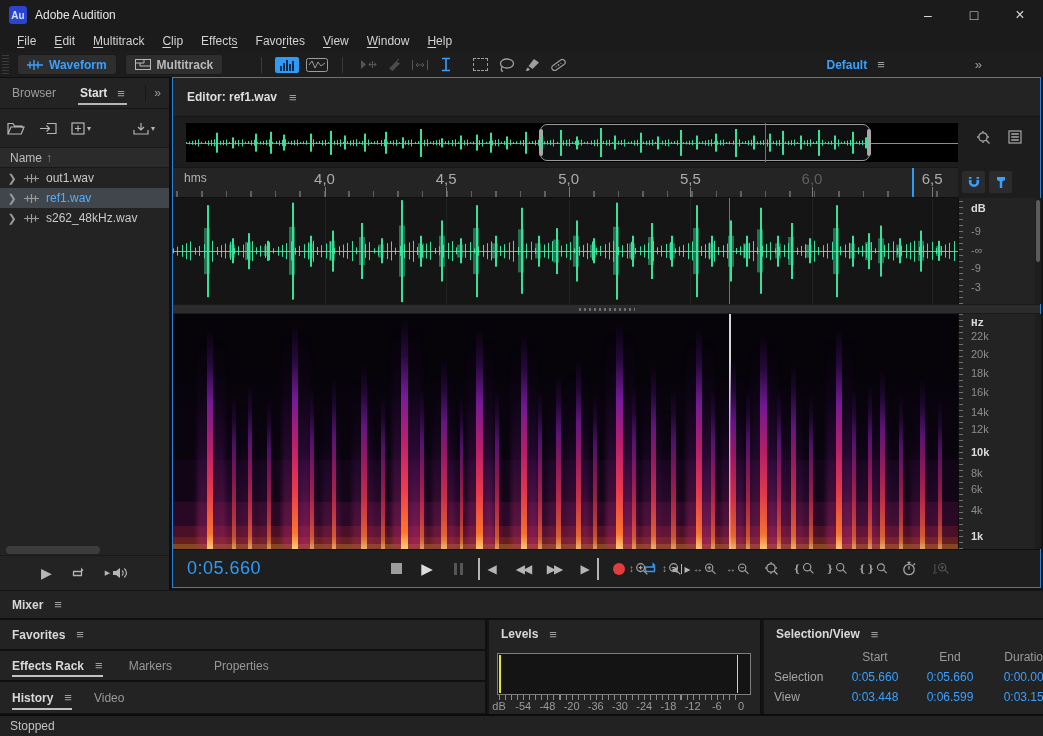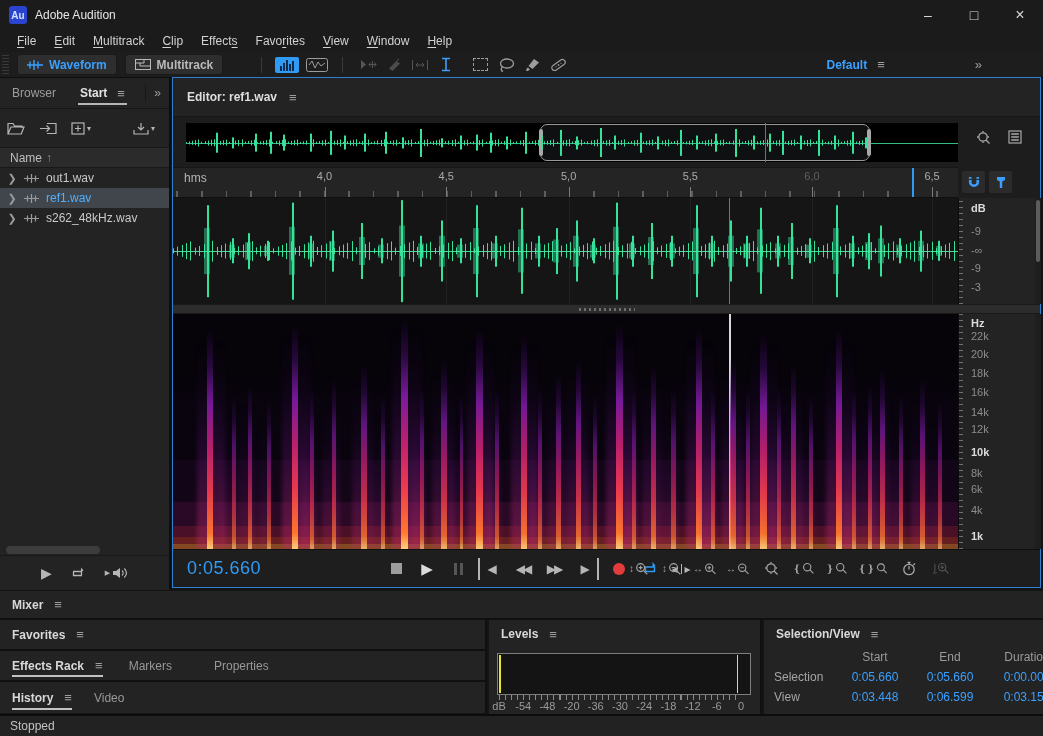--- a/index.html
+++ b/index.html
@@ -64,21 +64,21 @@
 
   .overview{position:absolute;top:45px;left:13px;width:772px;height:39px;background:#000;}
   .overview .centerline{position:absolute;left:0;right:0;top:50%;height:1px;background:#2fbf85;}
   .ov-box{position:absolute;top:1px;bottom:1px;border:1px solid #9a9a9a;border-radius:7px;background:rgba(150,160,170,.10);}
   .ov-box::before,.ov-box::after{content:"";position:absolute;top:4px;bottom:4px;width:4px;border-radius:2px;background:#a8a8a8;}
   .ov-box::before{left:-2px;} .ov-box::after{right:-2px;}
   .ov-icons{position:absolute;top:52px;right:18px;display:flex;gap:16px;color:#a8a8a8;}
 
   .ruler{position:absolute;top:89px;left:0;width:785px;height:31px;background:#242424;border-top:1px solid #161616;border-bottom:1px solid #101010;box-sizing:border-box;}
   .ruler-unit{position:absolute;left:11px;top:3px;color:#b5b5b5;}
-  .rt{position:absolute;top:2px;transform:translateX(-50%);color:#ababab;font-size:11px;}
+  .rt{position:absolute;top:2px;transform:translateX(-50%);color:#ababab;font-size:15px;}
   .rt.dim{color:#5f5f5f;}
   .ruler-ticks{position:absolute;left:0;right:0;bottom:0;height:6px;
     background:repeating-linear-gradient(to right,#5e5e5e 0 1px,transparent 1px 24.5px);background-position:4px 0;}
   .ruler-majors{position:absolute;left:0;right:0;bottom:0;height:10px;}
   .ruler-majors .vl{position:absolute;bottom:0;width:1px;height:10px;background:#7a7a7a;}
   .hud{position:absolute;top:3px;left:537px;display:flex;align-items:center;gap:7px;color:#9d9d9d;}
   .hud-grip{width:8px;height:22px;background:repeating-linear-gradient(0deg,#6a6a6a 0 1px,transparent 1px 3px),
     repeating-linear-gradient(90deg,#6a6a6a 0 1px,transparent 1px 3px);opacity:.8;background-color:#3a3a3a;}
   .hud-gain{color:#3aa0ff;font-weight:bold;}
   .hud-pinbox{width:22px;height:20px;background:#2b2b2b;border:1px solid #1a1a1a;border-radius:2px;display:flex;align-items:center;justify-content:center;color:#3aa0ff;margin-left:26px;}
@@ -1044,21 +1044,21 @@
         <i class="sg" style="left: 88.9%; width: 2.5%; height: 70%; opacity: 0.34;"></i>
         <i class="sc" style="left: 90.1%; width: 0.625%; height: 76.5%; opacity: 0.75;"></i>
         <i class="sg" style="left: 91.3%; width: 1.85%; height: 57.5%; opacity: 0.26;"></i>
         <i class="sc" style="left: 92.5%; width: 0.4875%; height: 65.75%; opacity: 0.625;"></i>
         <i class="sg" style="left: 94%; width: 2.24%; height: 65%; opacity: 0.308;"></i>
         <i class="sc" style="left: 95.2%; width: 0.57%; height: 72.2%; opacity: 0.7;"></i>
         <i class="sg" style="left: 96.3%; width: 1.72%; height: 55%; opacity: 0.244;"></i>
         <i class="sc" style="left: 97.5%; width: 0.46%; height: 63.6%; opacity: 0.6;"></i>
       </div>
     <div class="scale-col" style="top:236px;height:235px;">
-        <span class="yl bright" style="top: 4%;">Hz</span>
+        <span class="yl bright" style="top: 4%; font-family: Liberation Mono, monospace;">Hz</span>
         <span class="yl" style="top: 9.4%;">22k</span>
         <span class="yl" style="top: 17%;">20k</span>
         <span class="yl" style="top: 25%;">18k</span>
         <span class="yl" style="top: 33%;">16k</span>
         <span class="yl" style="top: 41.5%;">14k</span>
         <span class="yl" style="top: 49%;">12k</span>
         <span class="yl bright" style="top: 58.7%;">10k</span>
         <span class="yl" style="top: 67.5%;">8k</span>
         <span class="yl" style="top: 74.5%;">6k</span>
         <span class="yl" style="top: 83.5%;">4k</span>

